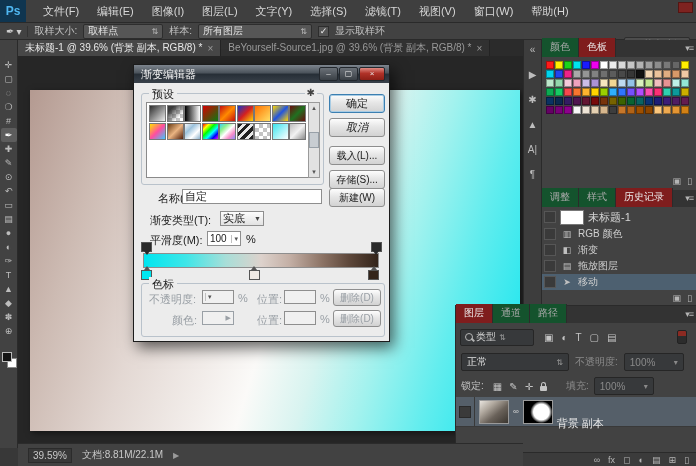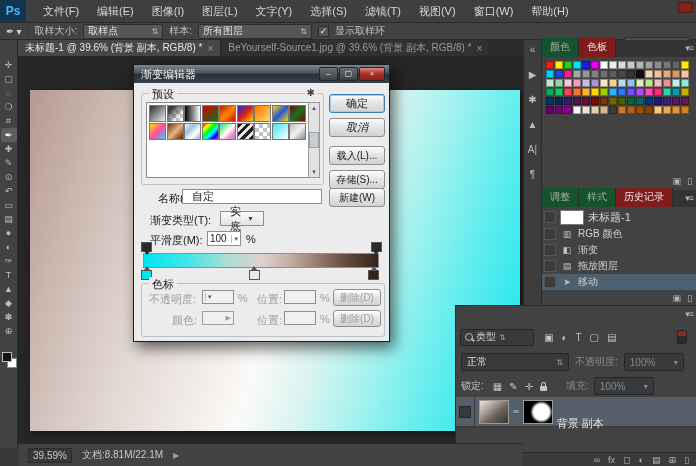--- a/index.html
+++ b/index.html
@@ -95,21 +95,21 @@
   .dbtn.close{width:24px;background:linear-gradient(#e08a82,#b03228 45%,#8c1f16);}
   .group{position:absolute;border:1px solid #b9c2cb;border-radius:3px;}
   .grouplabel{position:absolute;top:-7px;left:7px;background:#ececec;padding:0 3px;font-size:11px;color:#1a1a1a;}
   .gear{position:absolute;right:6px;top:-7px;background:#ececec;color:#444;font-size:10px;padding:0 2px;}
   .presetbox{position:absolute;left:4px;top:8px;width:164px;height:76px;background:#fff;border:1px solid #8a8a8a;overflow:hidden;display:flex;flex-wrap:wrap;align-content:flex-start;padding:2px;box-sizing:border-box;}
   .preset{width:17px;height:17px;margin:0 0.5px 1px 0;border:1px solid #777;box-sizing:border-box;}
   .pscroll{position:absolute;right:3px;top:8px;width:12px;height:76px;background:#e2e2e2;border:1px solid #9a9a9a;box-sizing:border-box;font-size:7px;color:#555;display:flex;flex-direction:column;align-items:center;justify-content:space-between;padding:1px 0;}
   .pthumb{width:8px;height:14px;background:#c8cdd2;border:1px solid #98a0a8;}
   .winbtn{position:absolute;background:linear-gradient(#fdfdfd,#e6e6e6 45%,#d2d2d2);border:1px solid #8e8e8e;border-radius:3px;font-size:11px;color:#1a1a1a;display:flex;align-items:center;justify-content:center;}
   .winbtn.focus{border:1px solid #3c7fb1;box-shadow:0 0 0 1px #a8cce4 inset;}
-  .dfield{position:absolute;background:#fff;border:1px solid #8e8e8e;font-size:11px;display:flex;align-items:center;padding:0 9px;box-sizing:border-box;}
+  .dfield{position:absolute;background:#fff;border:1px solid #8e8e8e;font-size:11px;display:flex;align-items:center;padding:0 2px;box-sizing:border-box;}
   .dlabel{position:absolute;font-size:11px;color:#1a1a1a;white-space:nowrap;}
   .dlabel.dis{color:#9aa0a6;}
   .spin{position:absolute;background:#fff;border:1px solid #8e8e8e;font-size:10px;display:flex;align-items:center;justify-content:space-between;padding:0 2px;box-sizing:border-box;}
   .spin.dis{background:#f0f0f0;color:#9aa0a6;}
   .spin .sarr{font-size:7px;color:#555;border-left:1px solid #c0c0c0;padding-left:2px;}
   .gbar{position:absolute;height:15px;border:1px solid #8e8e8e;box-sizing:border-box;}
   .ostop{position:absolute;top:-12px;width:9px;height:8px;background:#2a2a2a;border:1px solid #555;}
   .ostop::after{content:'';position:absolute;left:1.5px;top:8px;border:3px solid transparent;border-top:4px solid #2a2a2a;}
   .cstop{position:absolute;top:16px;width:9px;height:8px;background:var(--c,#fff);border:1px solid #555;}
   .cstop::before{content:'';position:absolute;left:1.5px;top:-8px;border:3px solid transparent;border-bottom:4px solid #555;}
@@ -356,20 +356,25 @@
           </div>
         </div>
     </div>
     <div class="hisbottom">
         <span class="">▣</span>
         <span class="">▯</span>
       </div>
   </div>
 
   <div class="abs panel laypanel">
+    <div class="ptabs">
+        <span class="ptab  active">图层</span>
+        <span class="ptab">通道</span>
+        <span class="ptab">路径</span>
+      </div>
     <span class="pmenu">▾≡</span>
 
     <div class="lrow" style="top:21px;height:20px;padding:0 4px;">
       <span class="searchbox" style="width:64px">
         <span class="icon-search"></span>
         <span>类型</span>
         <span style="font-size:8px;color:#9a9a9a">⇅</span>
       </span>
       <span class="filtericons">
           <span class="">▣</span>

